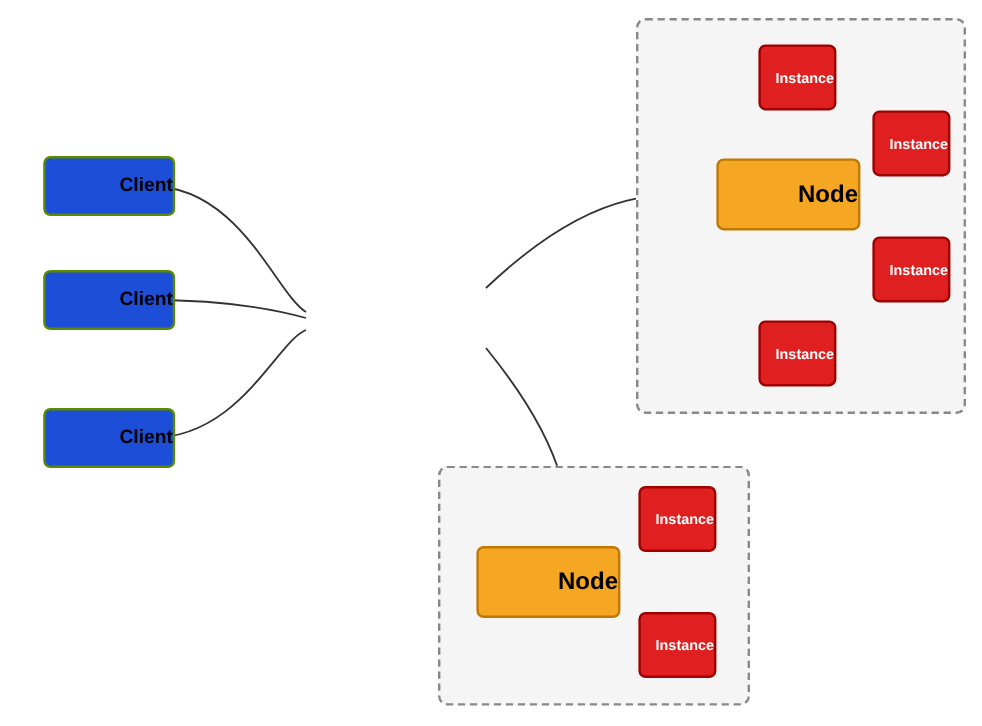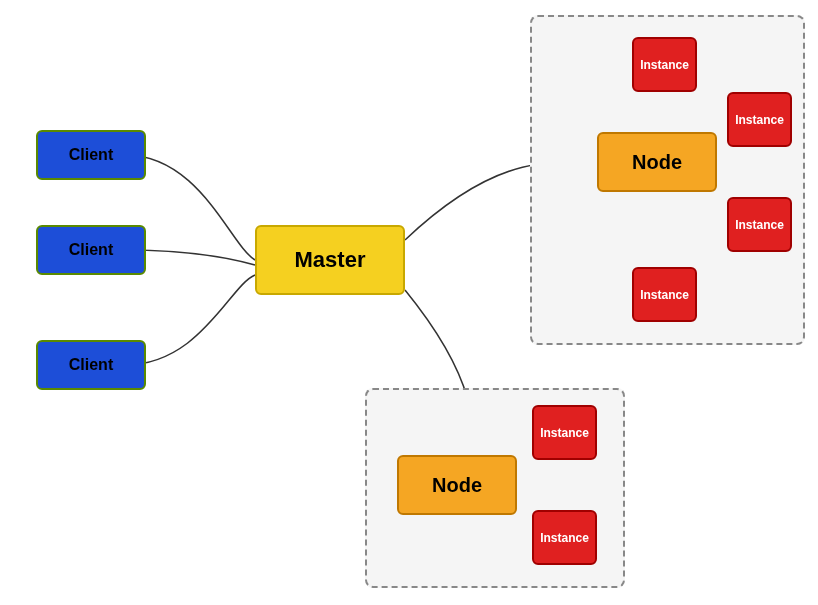--- a/index.html
+++ b/index.html
@@ -13,21 +13,21 @@
     }
     .diagram-container {
       position: relative;
       width: 818px;
       height: 605px;
     }
     .node-box {
       position: absolute;
       display: flex;
       align-items: center;
-      justify-content: center;
+      justify-content: flex-end;
       border-radius: 6px;
       font-weight: bold;
       font-size: 16px;
       border: 2px solid #555;
     }
     .client-box {
       background: #1d4ed8;
       color: #000;
       width: 110px;
       height: 50px;
@@ -108,23 +108,20 @@
   </div>
 
   <div class="node-box client-box" style="left:15px; top:225px;">
     <span>Client</span>
   </div>
 
   <div class="node-box client-box" style="left:15px; top:340px;">
     <span>Client</span>
   </div>
 
-  <div class="node-box master-box" style="left:255px; top:225px;">
-    <span>Master</span>
-  </div>
 
   <div class="cluster-box" style="left:530px; top:15px; width:275px; height:330px;">
 
     <div class="node-box node-box-orange" style="position:absolute; left:65px; top:115px;">
       <span>Node</span>
     </div>
 
     <div class="node-box instance-box" style="position:absolute; left:100px; top:20px;">
       <span>Instance</span>
     </div>

